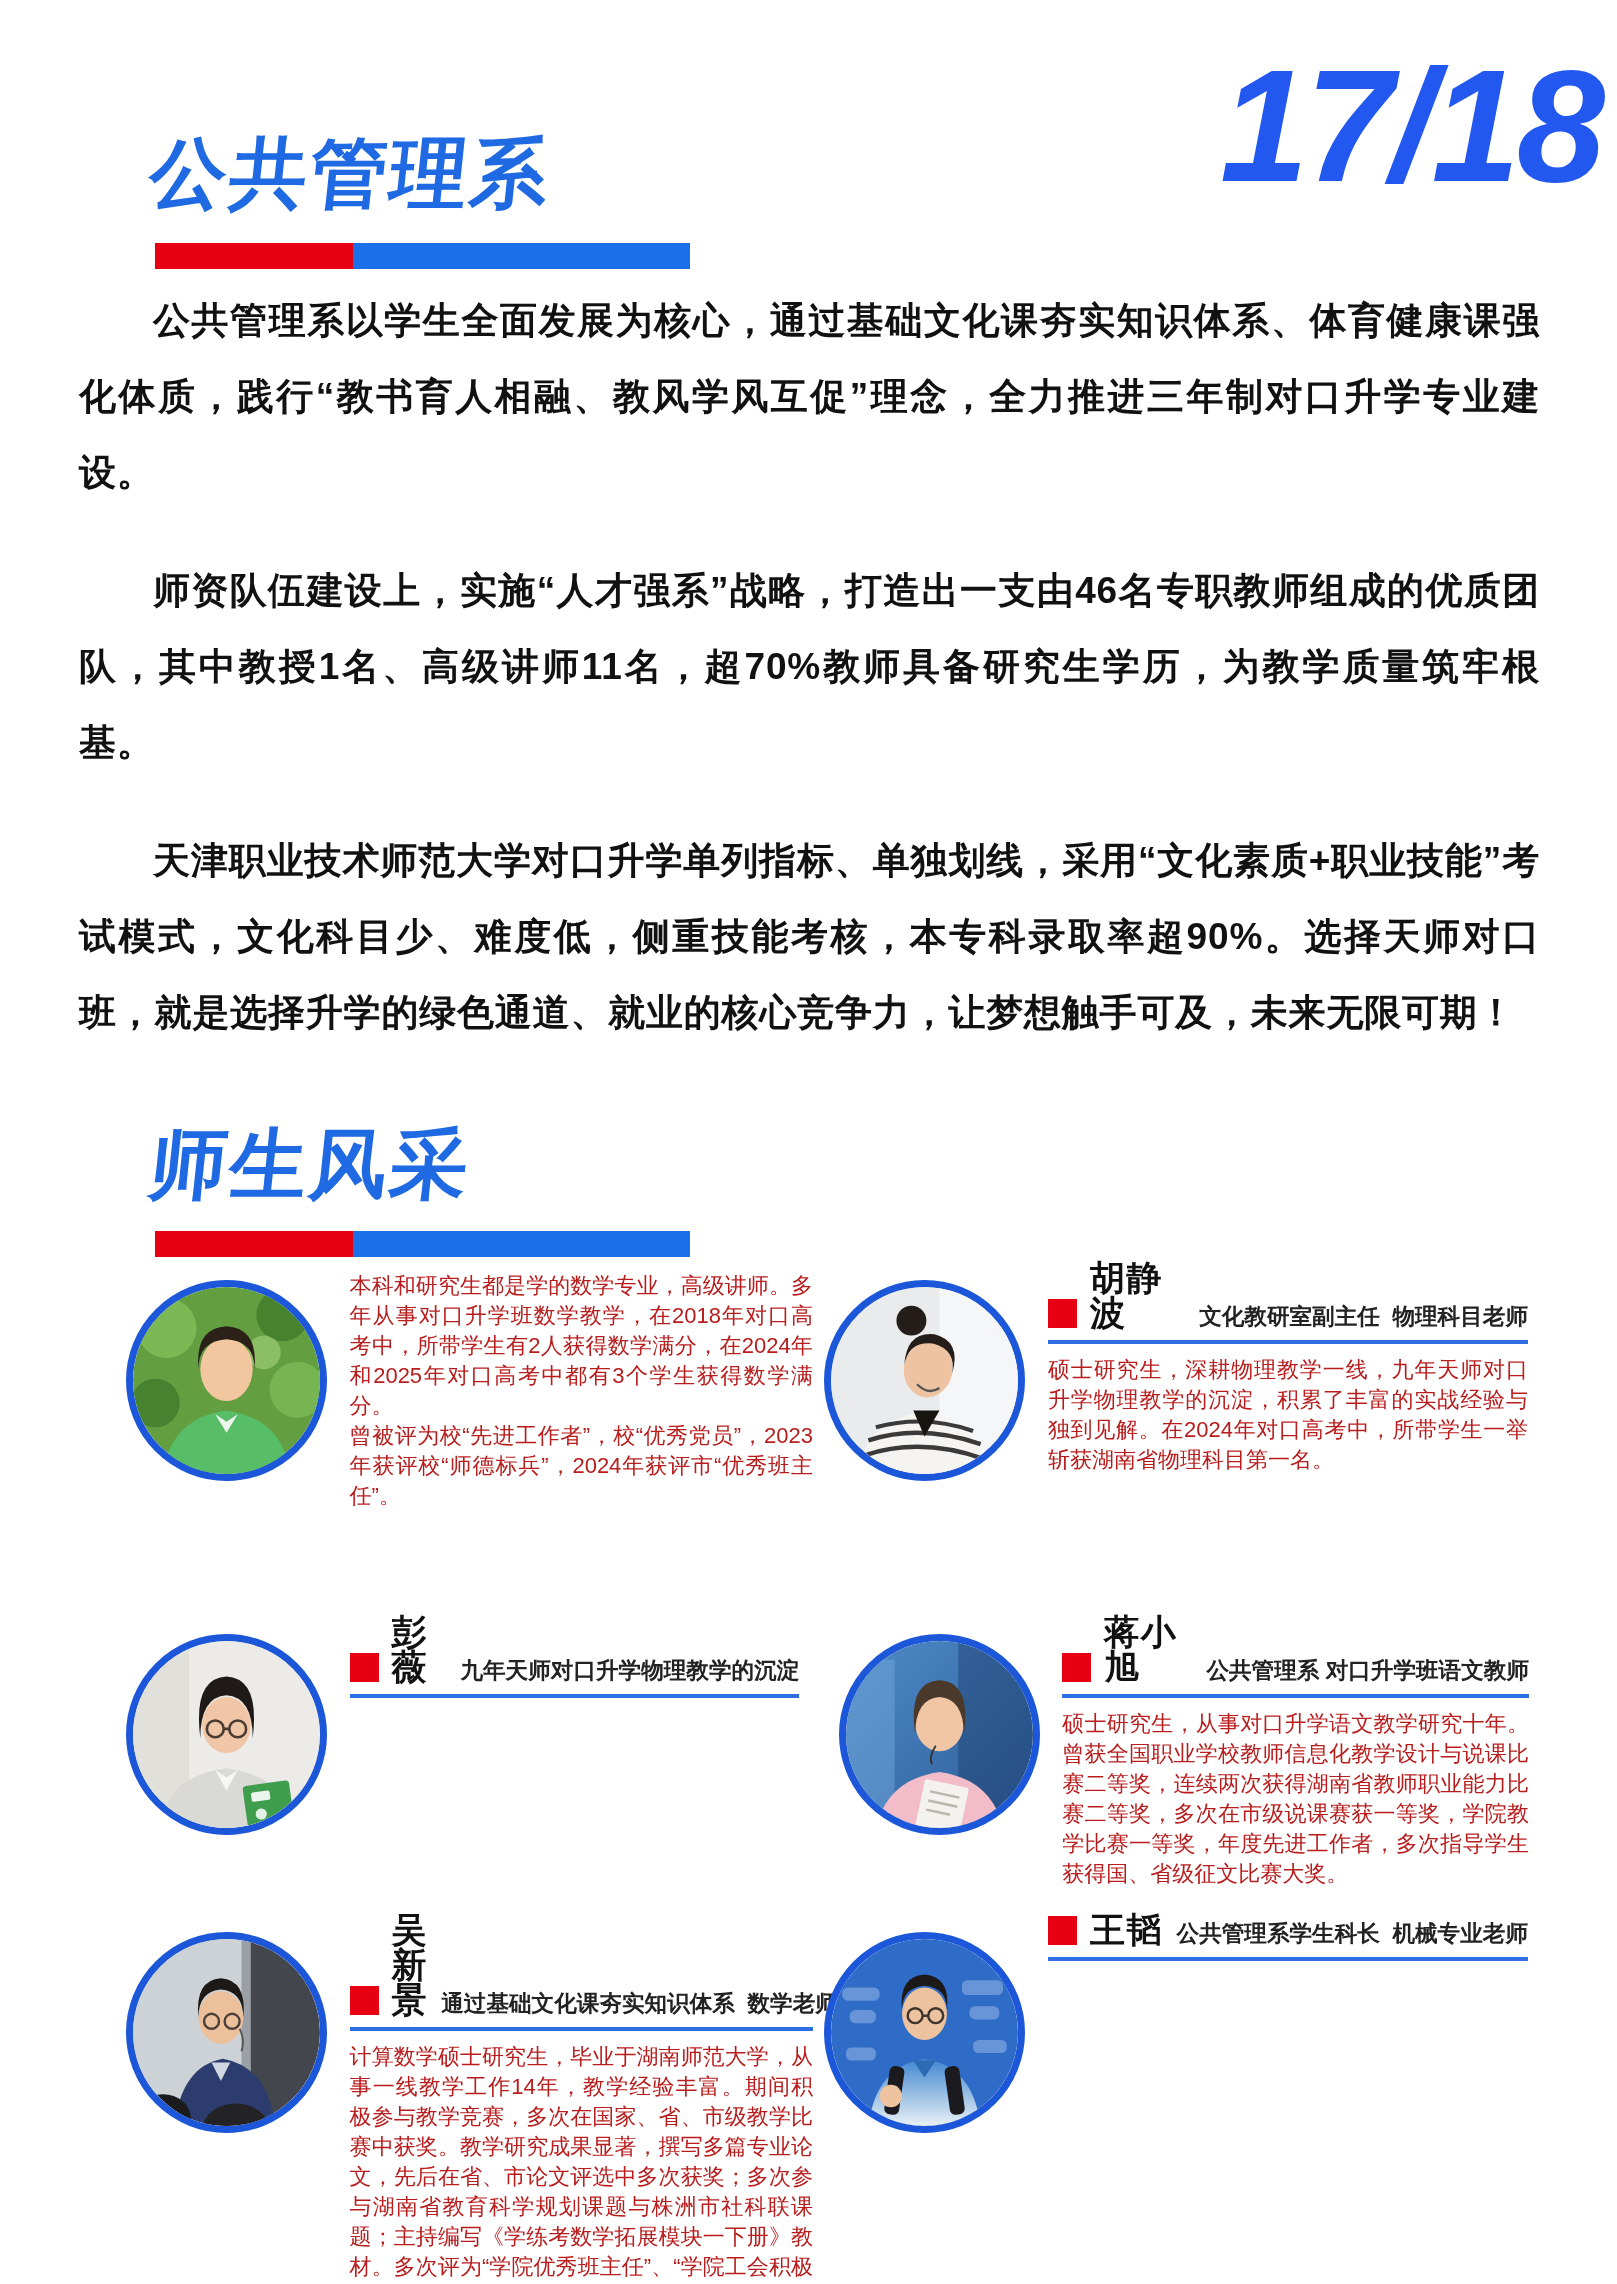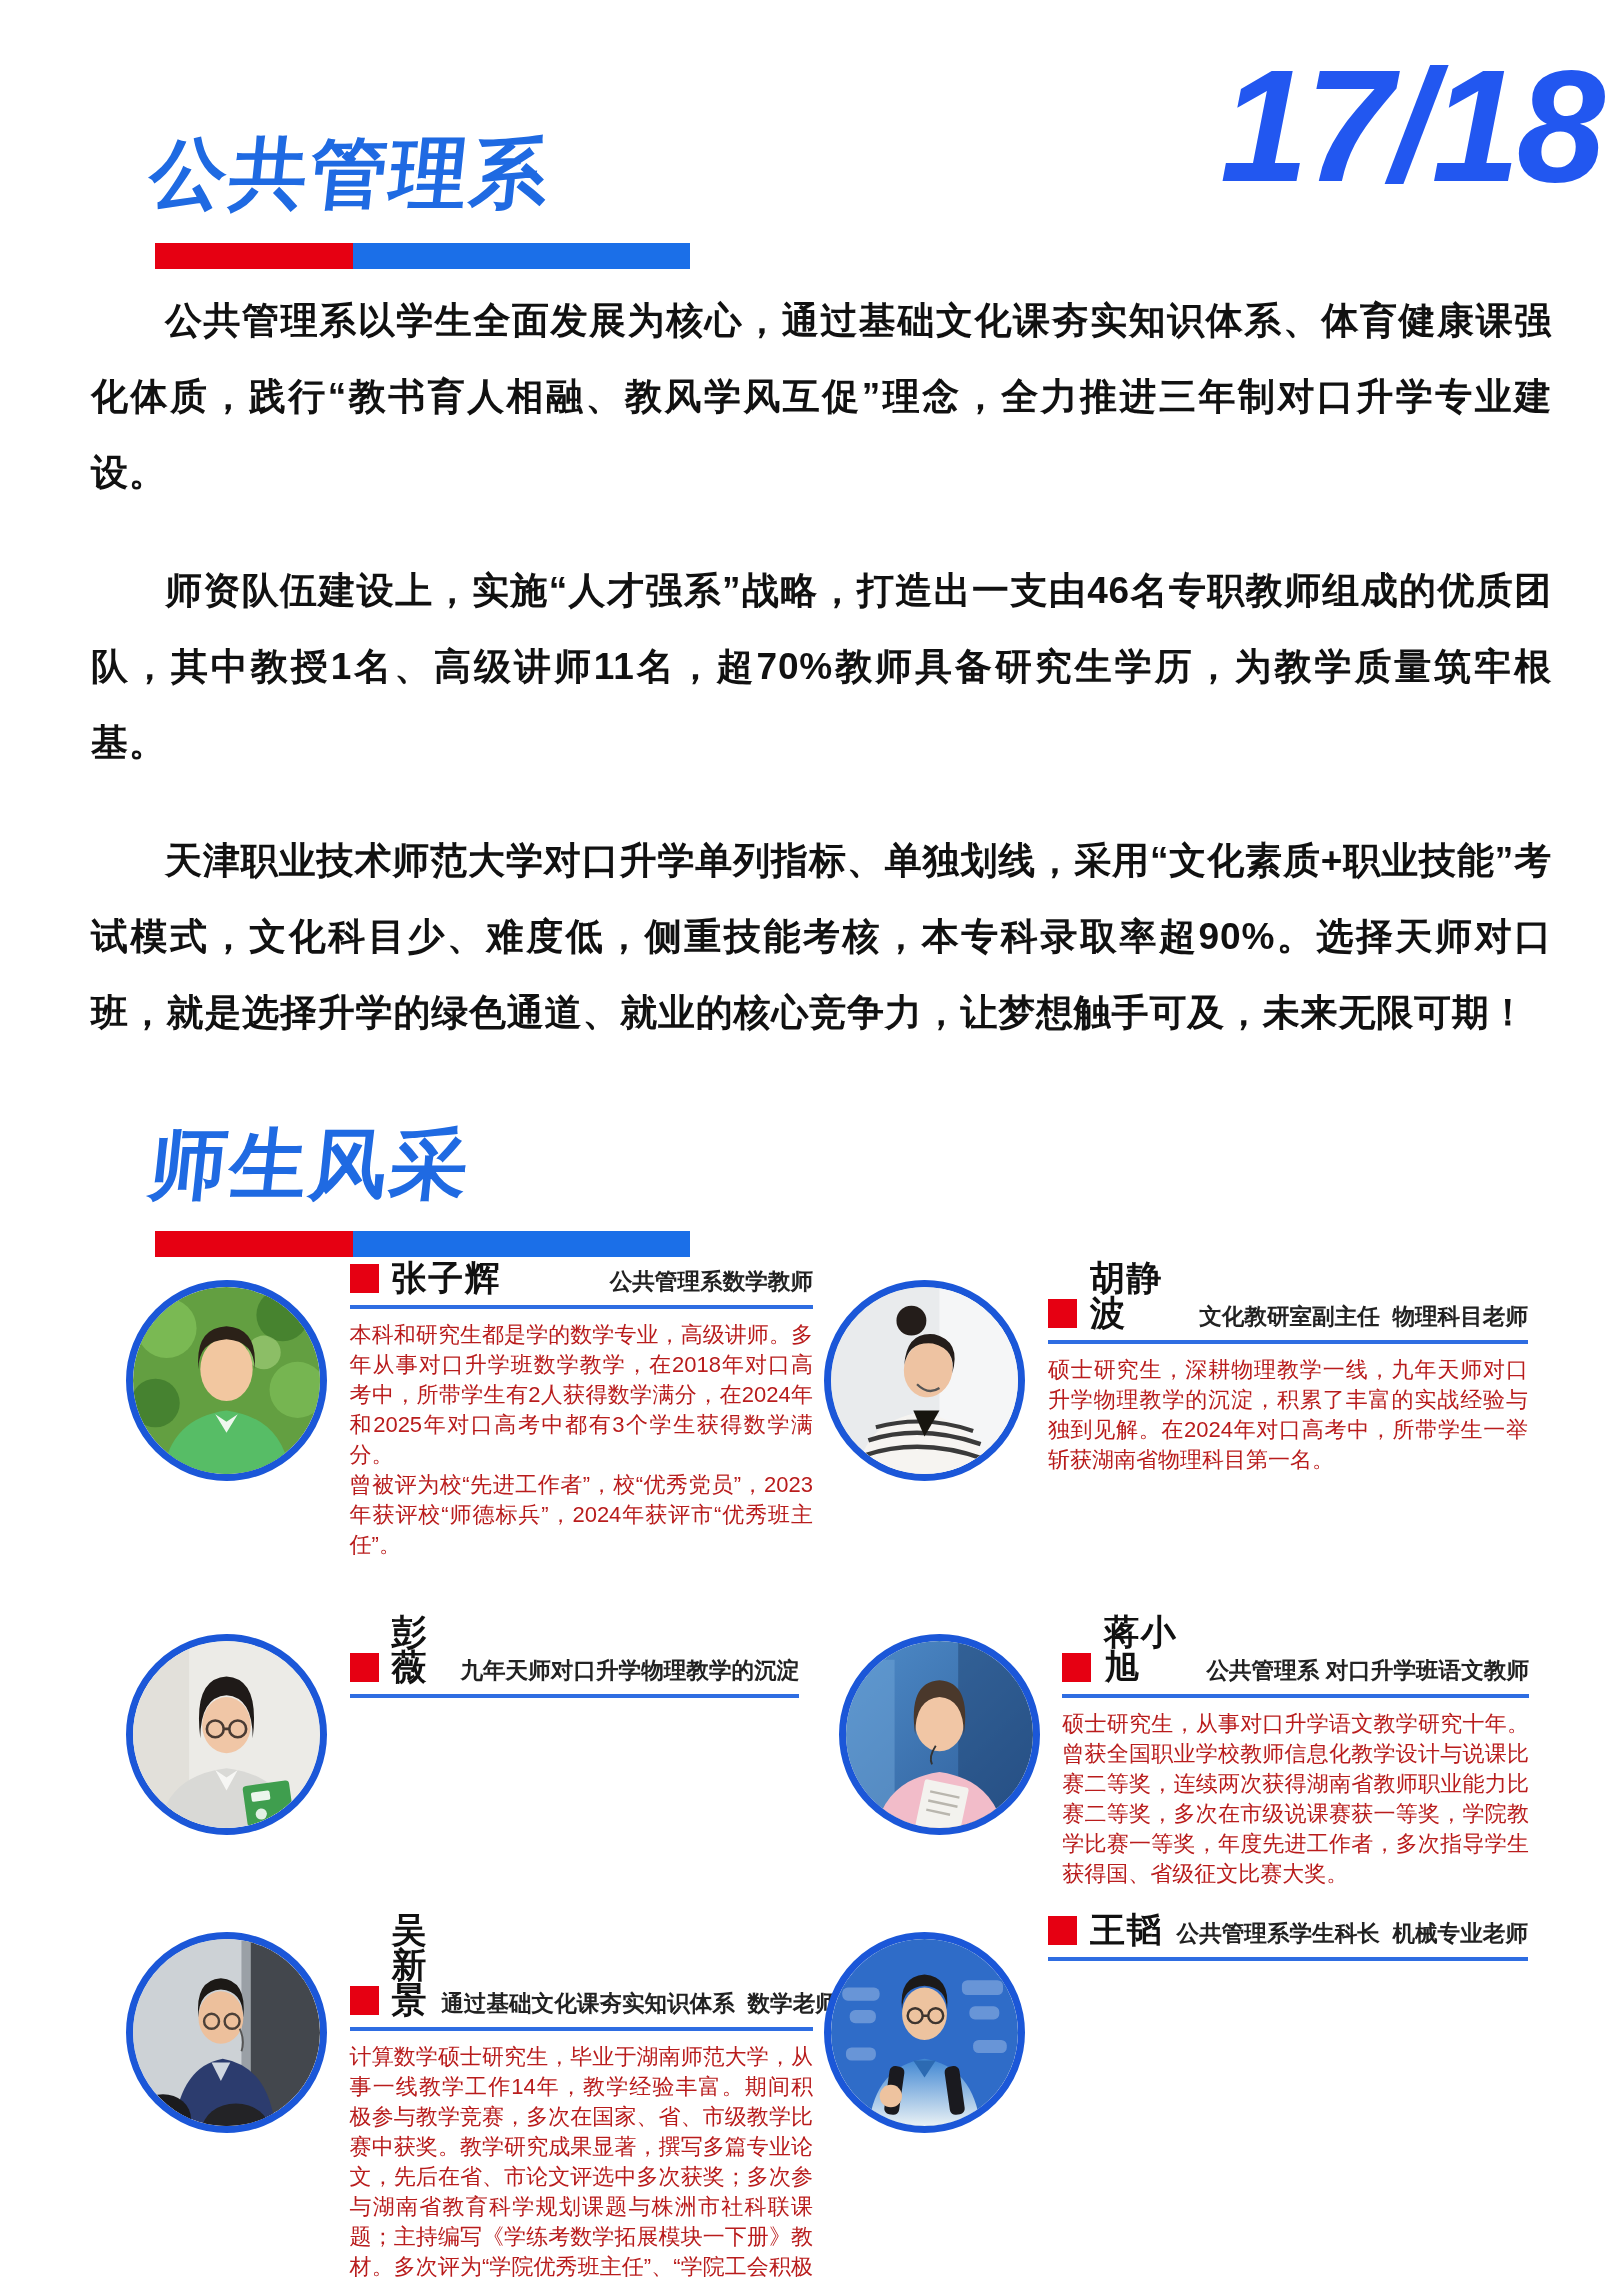--- a/index.html
+++ b/index.html
@@ -35,21 +35,21 @@
   .accent-bar .seg-blue{width:337px;height:100%;background:var(--bar-blue);}
   .bar-top{left:155px;top:243px;}
   .page-num{
     position:absolute;top:47px;right:16px;
     font-size:159px;font-weight:800;font-style:italic;
     line-height:1;color:var(--number-blue);
     letter-spacing:-3.2px;
   }
   
   .intro{
-    position:absolute;left:91px;top:283px;width:1461px;
+    position:absolute;left:79px;top:283px;width:1461px;
   }
   .intro p{
     font-size:37px;line-height:76px;font-weight:600;
     text-align:justify;text-indent:74px;
     margin-bottom:42px;
     letter-spacing:0.8px;
   }
   
   .sec-title{
     position:absolute;left:150px;top:1126px;
@@ -139,25 +139,20 @@
               <circle cx="12" cy="62" r="13" fill="#3e7b2c" opacity=".8"></circle>
               <circle cx="70" cy="35" r="9" fill="#a8d47f" opacity=".6"></circle>
               <path d="M16 100 Q20 70 50 66 Q80 70 84 100 Z" fill="#57bd66"></path>
               <path d="M44 68 L50 78 L56 68 L50 72 Z" fill="#eef7ee"></path>
               <ellipse cx="50" cy="44" rx="14" ry="17" fill="#f2c7a0"></ellipse>
               <path d="M35 44 Q33 22 50 21 Q67 22 65 44 Q65 29 50 28 Q35 29 35 44 Z" fill="#2b2118"></path>
             </g>
           </svg>
         </div>
         <div class="t-text">
-          <div class="t-head">
-            <span class="sq"></span>
-            <span class="t-name">张子辉</span>
-            <span class="t-title">公共管理系数学教师</span>
-          </div>
           <div class="t-bio">本科和研究生都是学的数学专业，高级讲师。多年从事对口升学班数学教学，在2018年对口高考中，所带学生有2人获得数学满分，在2024年和2025年对口高考中都有3个学生获得数学满分。
 曾被评为校“先进工作者”，校“优秀党员”，2023年获评校“师德标兵”，2024年获评市“优秀班主任”。</div>
         </div>
       </div>
 
       <div class="t-cell col-right">
         <div class="photo">
           <svg viewBox="0 0 100 100">
             <defs>
                 <clipPath id="cp2">

